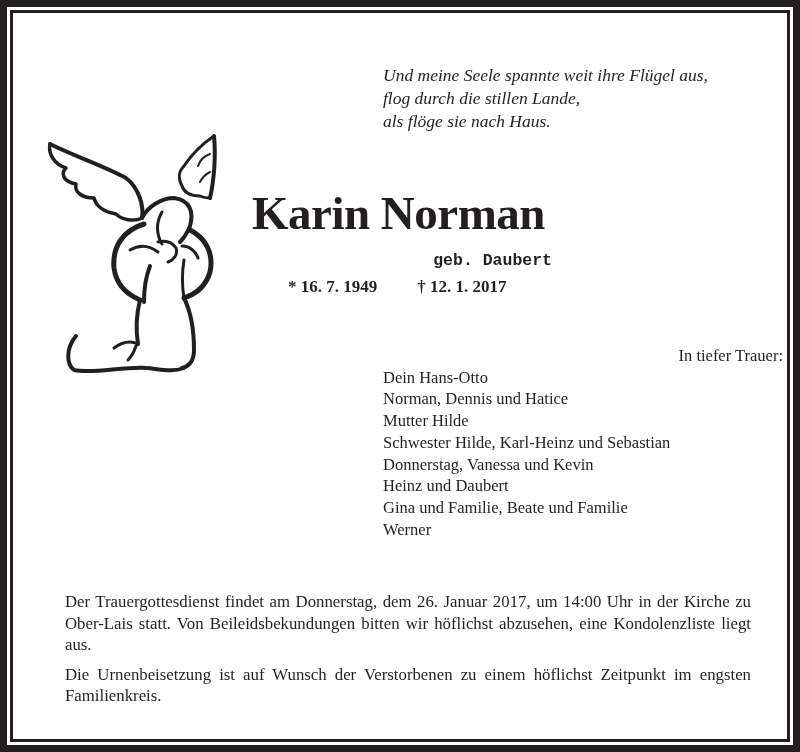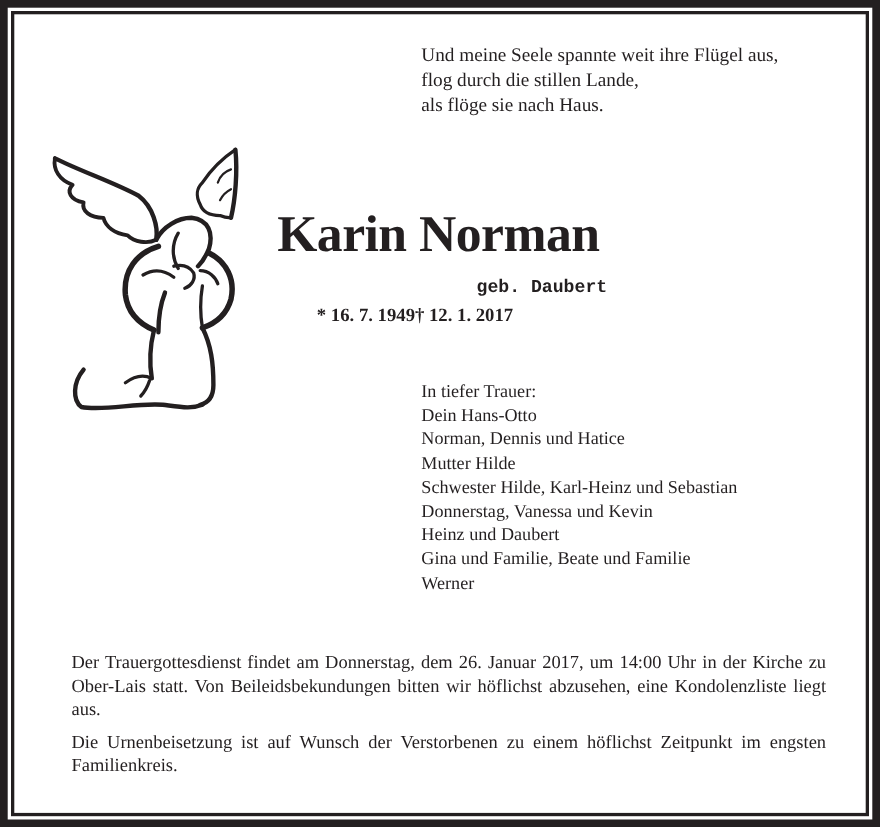--- a/index.html
+++ b/index.html
@@ -7,44 +7,44 @@
   .frame-outer {
     position: absolute; left: 0; top: 0; width: 800px; height: 752px;
     box-sizing: border-box; border: 7px solid #231f20; background: #ffffff;
   }
   .frame-inner {
     position: absolute; left: 10px; top: 10px; width: 780px; height: 732px;
     box-sizing: border-box; border: 3px solid #231f20; background: #ffffff;
   }
   .serif { font-family: "Liberation Serif", "DejaVu Serif", serif; color: #231f20; }
   .motto {
-    position: absolute; left: 383px; top: 38px; width: 400px;
-    font-size: 17.5px; line-height: 23px;
+    position: absolute; left: 383px; top: 64px; width: 400px;
+    font-style: italic; font-size: 17.5px; line-height: 23px;
   }
   .motto div { white-space: nowrap; }
   .angel { position: absolute; left: 44px; top: 126px; width: 180px; height: 250px; }
   .name {
     position: absolute; left: 252px; top: 183px; width: 320px;
     font-size: 47px; font-weight: bold; line-height: 60px; white-space: nowrap;
     letter-spacing: -0.5px;
   }
   .maiden {
     position: absolute; left: 232px; top: 250px; width: 320px; text-align: right;
     font-size: 16.5px; font-weight: bold; line-height: 22px; font-family: Liberation Mono, monospace;
   }
   .dates {
     position: absolute; left: 288px; top: 276px;
     font-size: 17px; font-weight: bold; line-height: 22px; white-space: nowrap;
   }
-  .dates span.birth { }
+  .dates span.birth { margin-right: 40px; }
   .mourners {
     position: absolute; left: 383px; top: 345px; width: 400px;
     font-size: 16.5px; line-height: 21.7px;
   }
-  .mourners .intro { font-weight: normal; }
+  .mourners .intro { font-weight: normal; text-align: right; }
   .mourners .m { font-weight: normal; white-space: nowrap; }
   .notice {
     position: absolute; left: 51px; top: 591px; width: 700px;
     font-size: 16.8px; line-height: 21.5px; text-align: justify;
   }
   .notice p { margin: 0 0 8px 14px; }
 </style>
 </head>
 <body>
 

